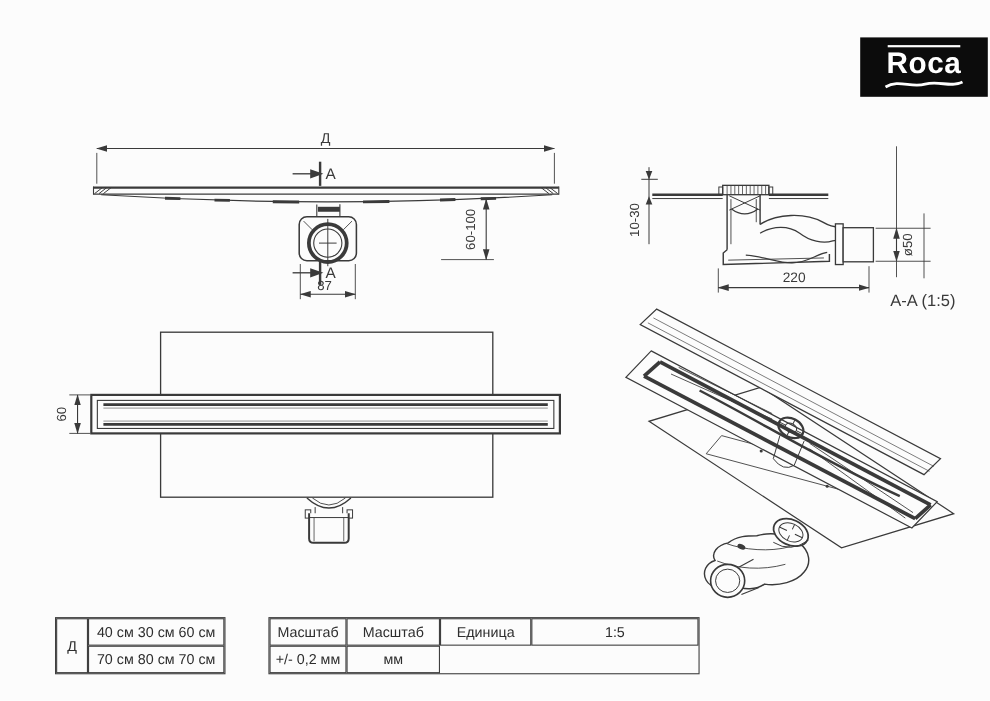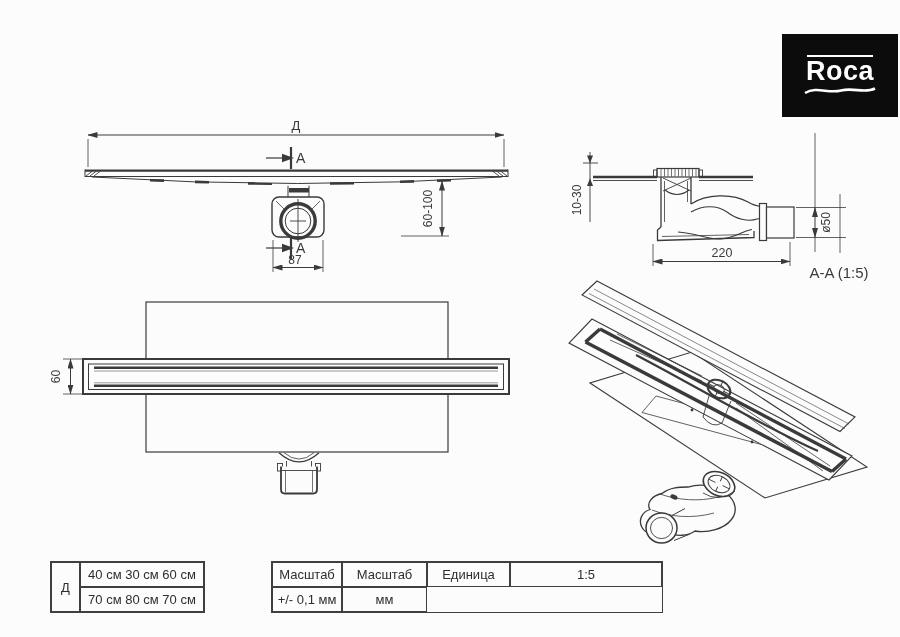--- a/index.html
+++ b/index.html
@@ -2,34 +2,34 @@
 <html style="--line: #3a3a3a; --background: #fcfcfc; --logo_bg: #0c0c0c; --logo_fg: #ffffff;"><head>
 <meta charset="utf-8">
 <style>
   html,body{margin:0;padding:0;}
   body{font-family:"Liberation Sans",sans-serif;}
   .screen{position:relative;width:900px;height:637px;background:var(--background,#fcfcfc);overflow:hidden;color:#333;}
   svg{position:absolute;left:0;top:0;color:var(--line,#3a3a3a);}
   svg text{fill:var(--line,#3a3a3a);font-family:"Liberation Sans",sans-serif;}
 
   
-  .logo{position:absolute;left:782px;top:34px;width:116px;height:83px;background:var(--logo_bg,#0c0c0c);
+  .logo{position:absolute;left:782px;top:34px;width:116px;height:54px;background:var(--logo_bg,#0c0c0c);
         display:flex;align-items:center;justify-content:center;}
   .logo-inner{display:flex;flex-direction:column;align-items:center;}
   .logo-rule{width:66px;height:2px;background:var(--logo_fg,#fff);margin-bottom:1px;}
   .logo-word{color:var(--logo_fg,#fff);font-size:27px;font-weight:bold;line-height:27px;letter-spacing:.5px;}
 
   
   .tbl{position:absolute;border:1.2px solid #3f3f3f;display:grid;background:var(--background,#fcfcfc);
        font-size:13px;color:#2e2e2e;}
   .tbl .cell{display:flex;align-items:center;justify-content:center;border:0.6px solid #3f3f3f;
              white-space:nowrap;padding:0 4px;box-sizing:border-box;}
   .size-tbl{left:50px;top:561px;width:153px;height:50px;grid-template-columns:29px 1fr;grid-template-rows:25px 25px;}
   .size-tbl .param{grid-row:1 / span 2;}
-  .spec-tbl{left:271px;top:561px;width:390px;height:50px;grid-template-columns:70px 85px 83px 152px;grid-template-rows:25px 25px;}
+  .spec-tbl{left:244px;top:561px;width:390px;height:50px;grid-template-columns:70px 85px 83px 152px;grid-template-rows:25px 25px;}
 </style>
 </head>
 <body>
 
 <div class="screen">
 
 <svg width="900" height="637" viewBox="0 0 900 637">
   <defs>
     <marker id="arr" viewBox="0 0 10 6" refX="9.5" refY="3" markerWidth="10" markerHeight="6" orient="auto-start-reverse">
       <path d="M0,0 L10,3 L0,6 Z" fill="#3a3a3a"></path>
@@ -254,17 +254,17 @@
   <div class="cell param">Д</div>
   <div class="cell">40 см 30 см 60 см</div>
   <div class="cell">70 см 80 см 70 см</div>
 </div>
 
 <div class="tbl spec-tbl">
   <div class="cell">Масштаб</div>
   <div class="cell">Масштаб</div>
   <div class="cell">Единица</div>
   <div class="cell">1:5</div>
-  <div class="cell">+/- 0,1 мм</div>
+  <div class="cell">+/- 0,2 мм</div>
   <div class="cell">мм</div>
 </div>
 
 </div>
 
 </body></html>

